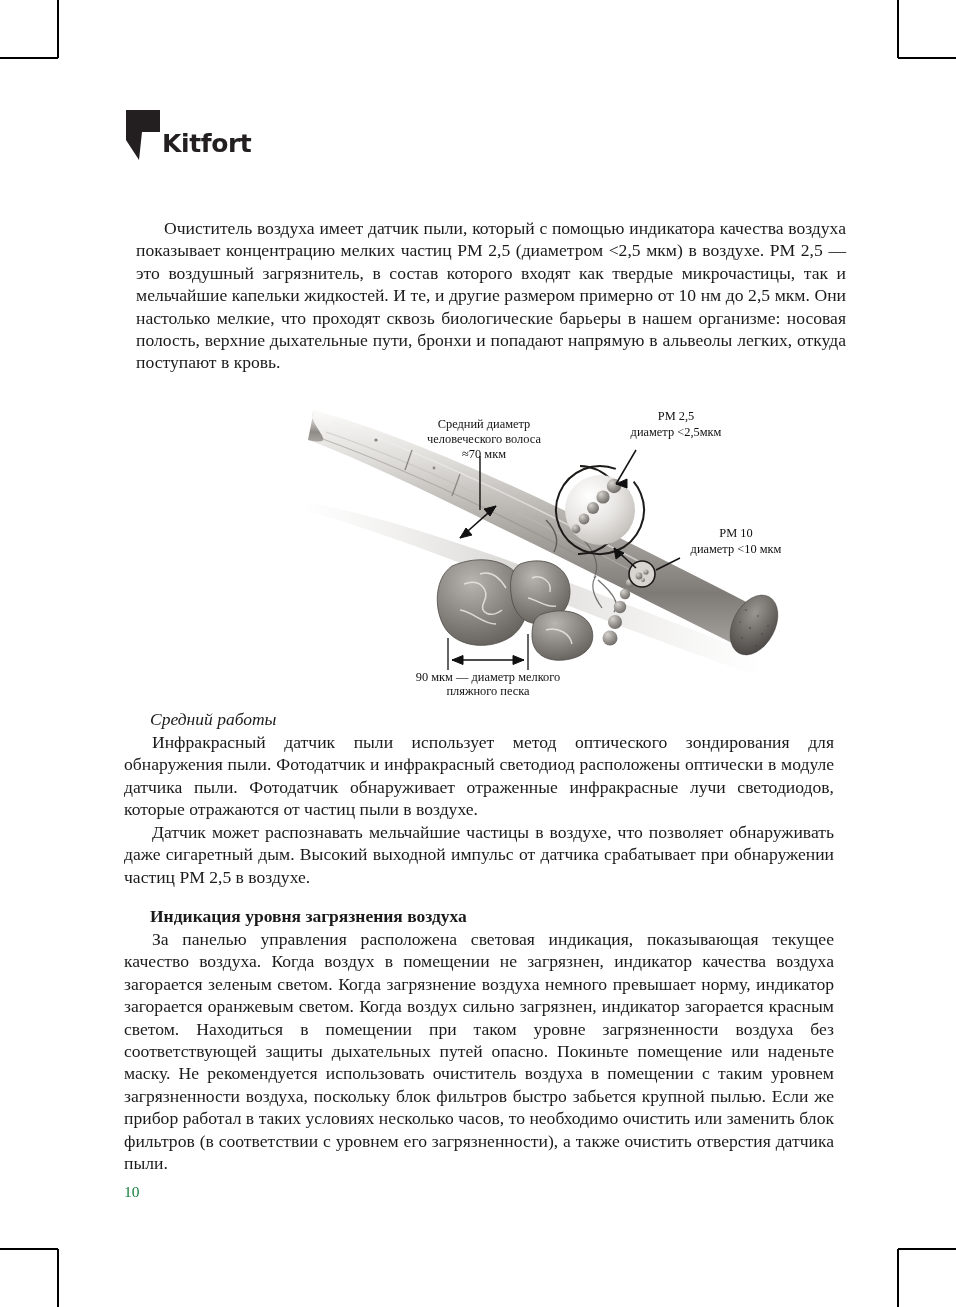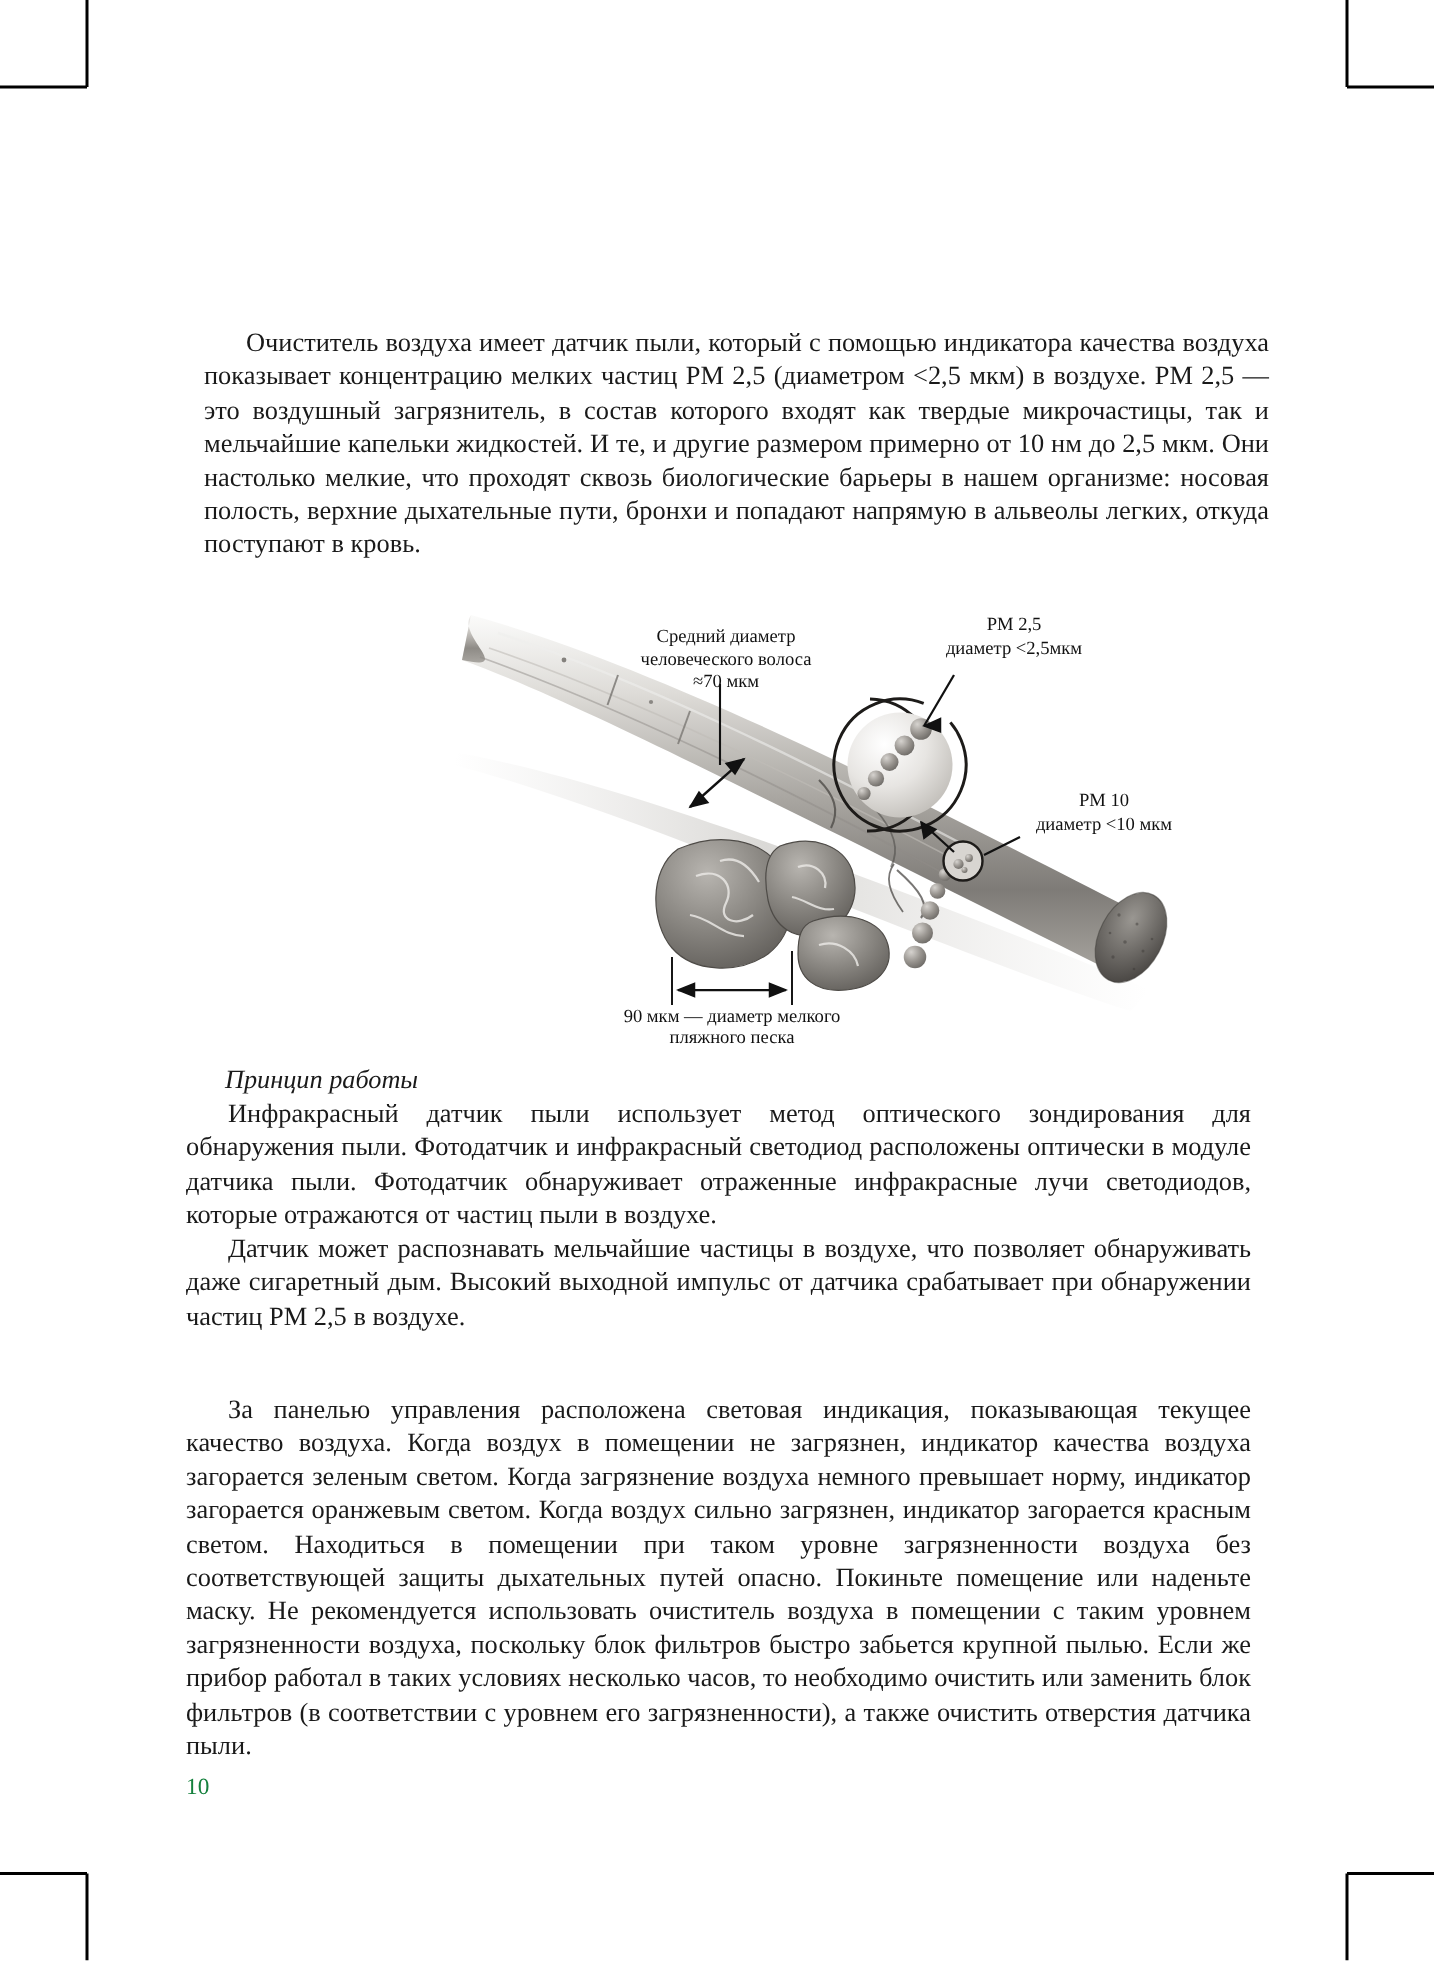--- a/index.html
+++ b/index.html
@@ -138,20 +138,26 @@
 <div class="crop h crop-tl-h"></div>
 <div class="crop v crop-tr-v"></div>
 <div class="crop h crop-tr-h"></div>
 <div class="crop v crop-bl-v"></div>
 <div class="crop h crop-bl-h"></div>
 <div class="crop v crop-br-v"></div>
 <div class="crop h crop-br-h"></div>
 
 <div class="page">
 
+  <div class="logo">
+    <svg class="logo-mark" viewBox="0 0 34 50">
+      <path d="M0 0 H34 V22 H16 L13 50 L0 30 Z" fill="#231f20"></path>
+    </svg>
+    <span class="logo-word">Kitfort</span>
+  </div>
 
 
 
   <div class="blk" id="block-intro-para">
     <p class="body">Очиститель воздуха имеет датчик пыли, который с помощью индикатора качества воздуха показывает концентрацию мелких частиц PM 2,5 (диаметром &lt;2,5 мкм) в воздухе. PM 2,5 — это воздушный загрязнитель, в состав которого входят как твердые микрочастицы, так и мельчайшие капельки жидкостей. И те, и другие размером примерно от 10 нм до 2,5 мкм. Они настолько мелкие, что проходят сквозь биологические барьеры в нашем организме: носовая полость, верхние дыхательные пути, бронхи и попадают напрямую в альвеолы легких, откуда поступают в кровь.</p>
   </div>
 
   <div class="figure">
     <svg viewBox="0 0 530 300">
       <defs>
@@ -310,31 +316,34 @@
 
       <text class="fig-label" x="452" y="139">PM 10</text>
       <text class="fig-label" x="452" y="155">диаметр &lt;10 мкм</text>
 
       <text class="fig-label" x="204" y="283">90 мкм — диаметр мелкого</text>
       <text class="fig-label" x="204" y="297">пляжного песка</text>
     </svg>
   </div>
 
   <div class="blk" id="block-principle-heading">
-    <div class="h-italic">Принцип работы</div>
+    <div class="h-italic">Средний работы</div>
   </div>
 
   <div class="blk" id="block-principle-p1">
     <p class="body">Инфракрасный датчик пыли использует метод оптического зондирования для обнаружения пыли. Фотодатчик и инфракрасный светодиод расположены оптически в модуле датчика пыли. Фотодатчик обнаруживает отраженные инфракрасные лучи светодиодов, которые отражаются от частиц пыли в воздухе.</p>
   </div>
 
   <div class="blk" id="block-principle-p2">
     <p class="body">Датчик может распознавать мельчайшие частицы в воздухе, что позволяет обнаруживать даже сигаретный дым. Высокий выходной импульс от датчика срабатывает при обнаружении частиц PM 2,5 в воздухе.</p>
   </div>
 
+  <div class="blk" id="block-indication-heading">
+    <div class="h-bold">Индикация уровня загрязнения воздуха</div>
+  </div>
 
   <div class="blk" id="block-indication-para">
     <p class="body">За панелью управления расположена световая индикация, показывающая текущее качество воздуха. Когда воздух в помещении не загрязнен, индикатор качества воздуха загорается зеленым светом. Когда загрязнение воздуха немного превышает норму, индикатор загорается оранжевым светом. Когда воздух сильно загрязнен, индикатор загорается красным светом. Находиться в помещении при таком уровне загрязненности воздуха без соответствующей защиты дыхательных путей опасно. Покиньте помещение или наденьте маску. Не рекомендуется использовать очиститель воздуха в помещении с таким уровнем загрязненности воздуха, поскольку блок фильтров быстро забьется крупной пылью. Если же прибор работал в таких условиях несколько часов, то необходимо очистить или заменить блок фильтров (в соответствии с уровнем его загрязненности), а также очистить отверстия датчика пыли.</p>
   </div>
 
   <div class="page-number">10</div>
 
 </div>
 
 </body></html>

